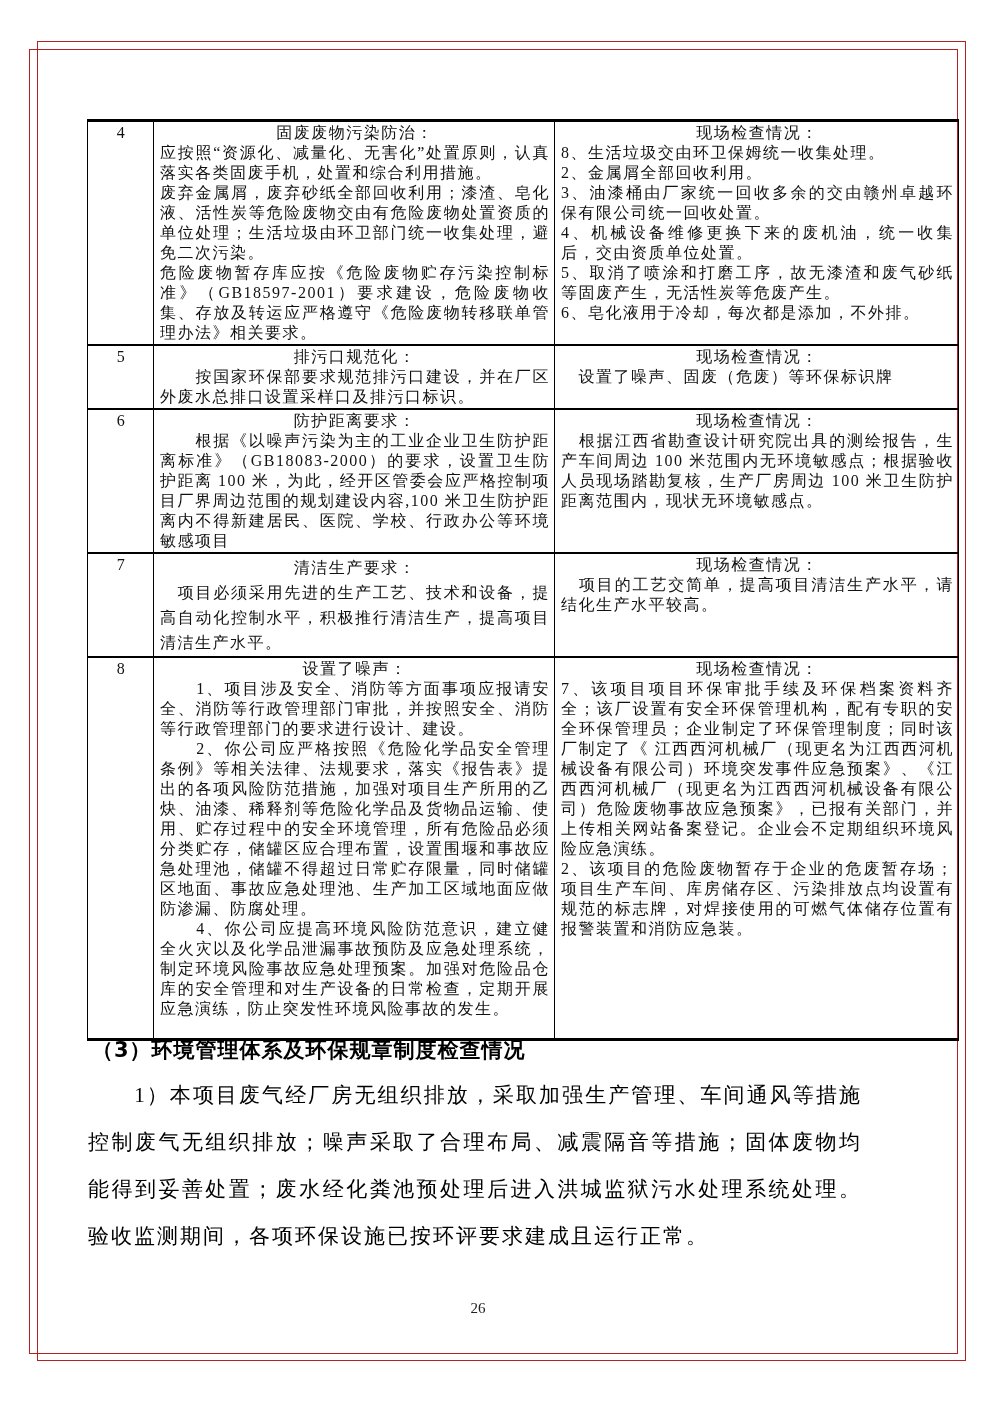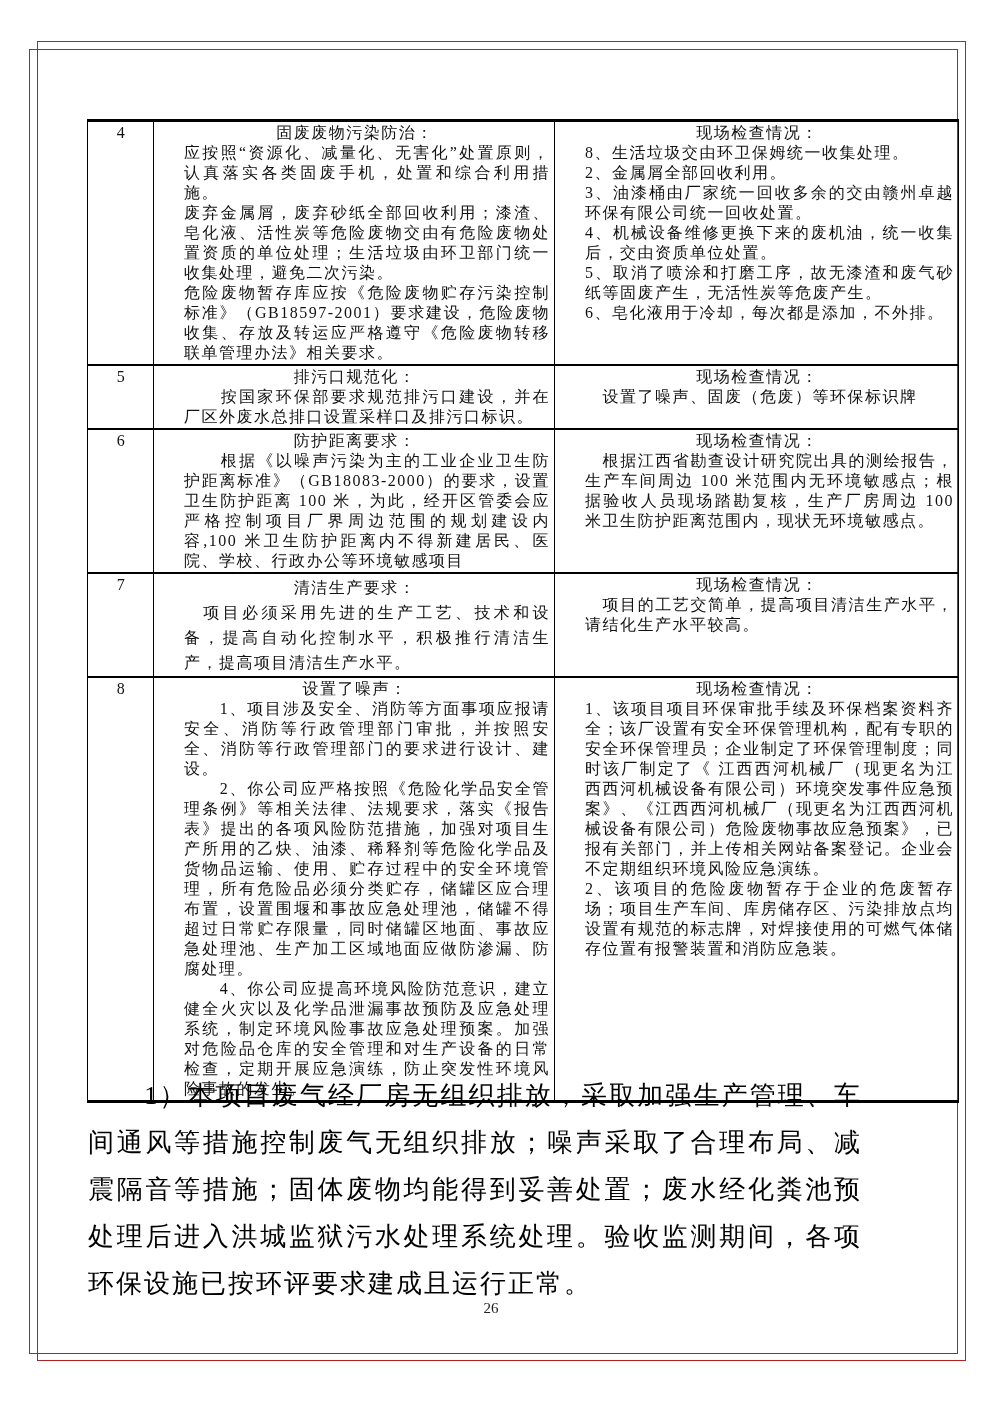--- a/index.html
+++ b/index.html
@@ -43,21 +43,21 @@
     width: 55px;
     text-align: center;
     vertical-align: middle;
     letter-spacing: 0;
     padding: 0;
     font-size: 17px;
   }
   td.col-req  { width: 390px; }
   td.col-insp { width: 393px; padding-left: 8px; }
   .cell-title { text-align: center; }
-  .cell-para  { text-align: justify; margin-left: 24px; }
+  .cell-para  { text-align: justify; }
   
   tr:nth-child(1) td { height: 220px; }
   tr:nth-child(2) td { height: 56px; }
   tr:nth-child(3) td { height: 140px; }
   tr:nth-child(4) td { height: 96px; }
   tr:nth-child(5) td { height: 378px; }
   
   tr:nth-child(4) td.col-req { line-height: 25px; }
 
   .section-heading {
@@ -65,28 +65,28 @@
     width: 840px;
     font-family: "DejaVu Sans", sans-serif;
     font-weight: bold;
     font-size: 21px;
     letter-spacing: 1px;
     color: #000;
   }
   .body-paragraph {
     position: absolute; left: 88px; top: 1072px;
     width: 774px;
-    font-size: 26px;
+    font-size: 21px;
     letter-spacing: 2px;
     line-height: 47px;
     text-align: justify;
     color: #000;
   }
   .page-number {
-    position: absolute; left: 16px; top: 1300px;
+    position: absolute; left: 3px; top: 1300px;
     width: 950px;
     text-align: center;
     font-size: 15px;
     color: #222;
   }
 </style>
 </head>
 <body>
 
 <div id="page">
@@ -149,22 +149,23 @@
         <tr>
           <td class="col-num">8</td>
           <td class="col-req">
             <div class="cell-title">设置了噪声：</div>
             <div class="cell-para">　　1、项目涉及安全、消防等方面事项应报请安全、消防等行政管理部门审批，并按照安全、消防等行政管理部门的要求进行设计、建设。</div>
             <div class="cell-para">　　2、你公司应严格按照《危险化学品安全管理条例》等相关法律、法规要求，落实《报告表》提出的各项风险防范措施，加强对项目生产所用的乙炔、油漆、稀释剂等危险化学品及货物品运输、使用、贮存过程中的安全环境管理，所有危险品必须分类贮存，储罐区应合理布置，设置围堰和事故应急处理池，储罐不得超过日常贮存限量，同时储罐区地面、事故应急处理池、生产加工区域地面应做防渗漏、防腐处理。</div>
             <div class="cell-para">　　4、你公司应提高环境风险防范意识，建立健全火灾以及化学品泄漏事故预防及应急处理系统，制定环境风险事故应急处理预案。加强对危险品仓库的安全管理和对生产设备的日常检查，定期开展应急演练，防止突发性环境风险事故的发生。</div>
           </td>
           <td class="col-insp">
             <div class="cell-title">现场检查情况：</div>
-            <div class="cell-para">1、该项目项目环保审批手续及环保档案资料齐全；该厂设置有安全环保管理机构，配有专职的安全环保管理员；企业制定了环保管理制度；同时该厂制定了《 江西西河机械厂（现更名为江西西河机械设备有限公司）环境突发事件应急预案》、《江西西河机械厂（现更名为江西西河机械设备有限公司）危险废物事故应急预案》，已报有关部门，并上传相关网站备案登记。企业会不定期组织环境风险应急演练。</div>
+            <div class="cell-para">7、该项目项目环保审批手续及环保档案资料齐全；该厂设置有安全环保管理机构，配有专职的安全环保管理员；企业制定了环保管理制度；同时该厂制定了《 江西西河机械厂（现更名为江西西河机械设备有限公司）环境突发事件应急预案》、《江西西河机械厂（现更名为江西西河机械设备有限公司）危险废物事故应急预案》，已报有关部门，并上传相关网站备案登记。企业会不定期组织环境风险应急演练。</div>
             <div class="cell-para">2、该项目的危险废物暂存于企业的危废暂存场；项目生产车间、库房储存区、污染排放点均设置有规范的标志牌，对焊接使用的可燃气体储存位置有报警装置和消防应急装。</div>
           </td>
         </tr>
       </tbody>
   </table>
 
+  <div class="section-heading">（3）环境管理体系及环保规章制度检查情况</div>
   <div class="body-paragraph">　　1）本项目废气经厂房无组织排放，采取加强生产管理、车间通风等措施控制废气无组织排放；噪声采取了合理布局、减震隔音等措施；固体废物均能得到妥善处置；废水经化粪池预处理后进入洪城监狱污水处理系统处理。验收监测期间，各项环保设施已按环评要求建成且运行正常。</div>
   <div class="page-number">26</div>
 </div>
 
 </body></html>

